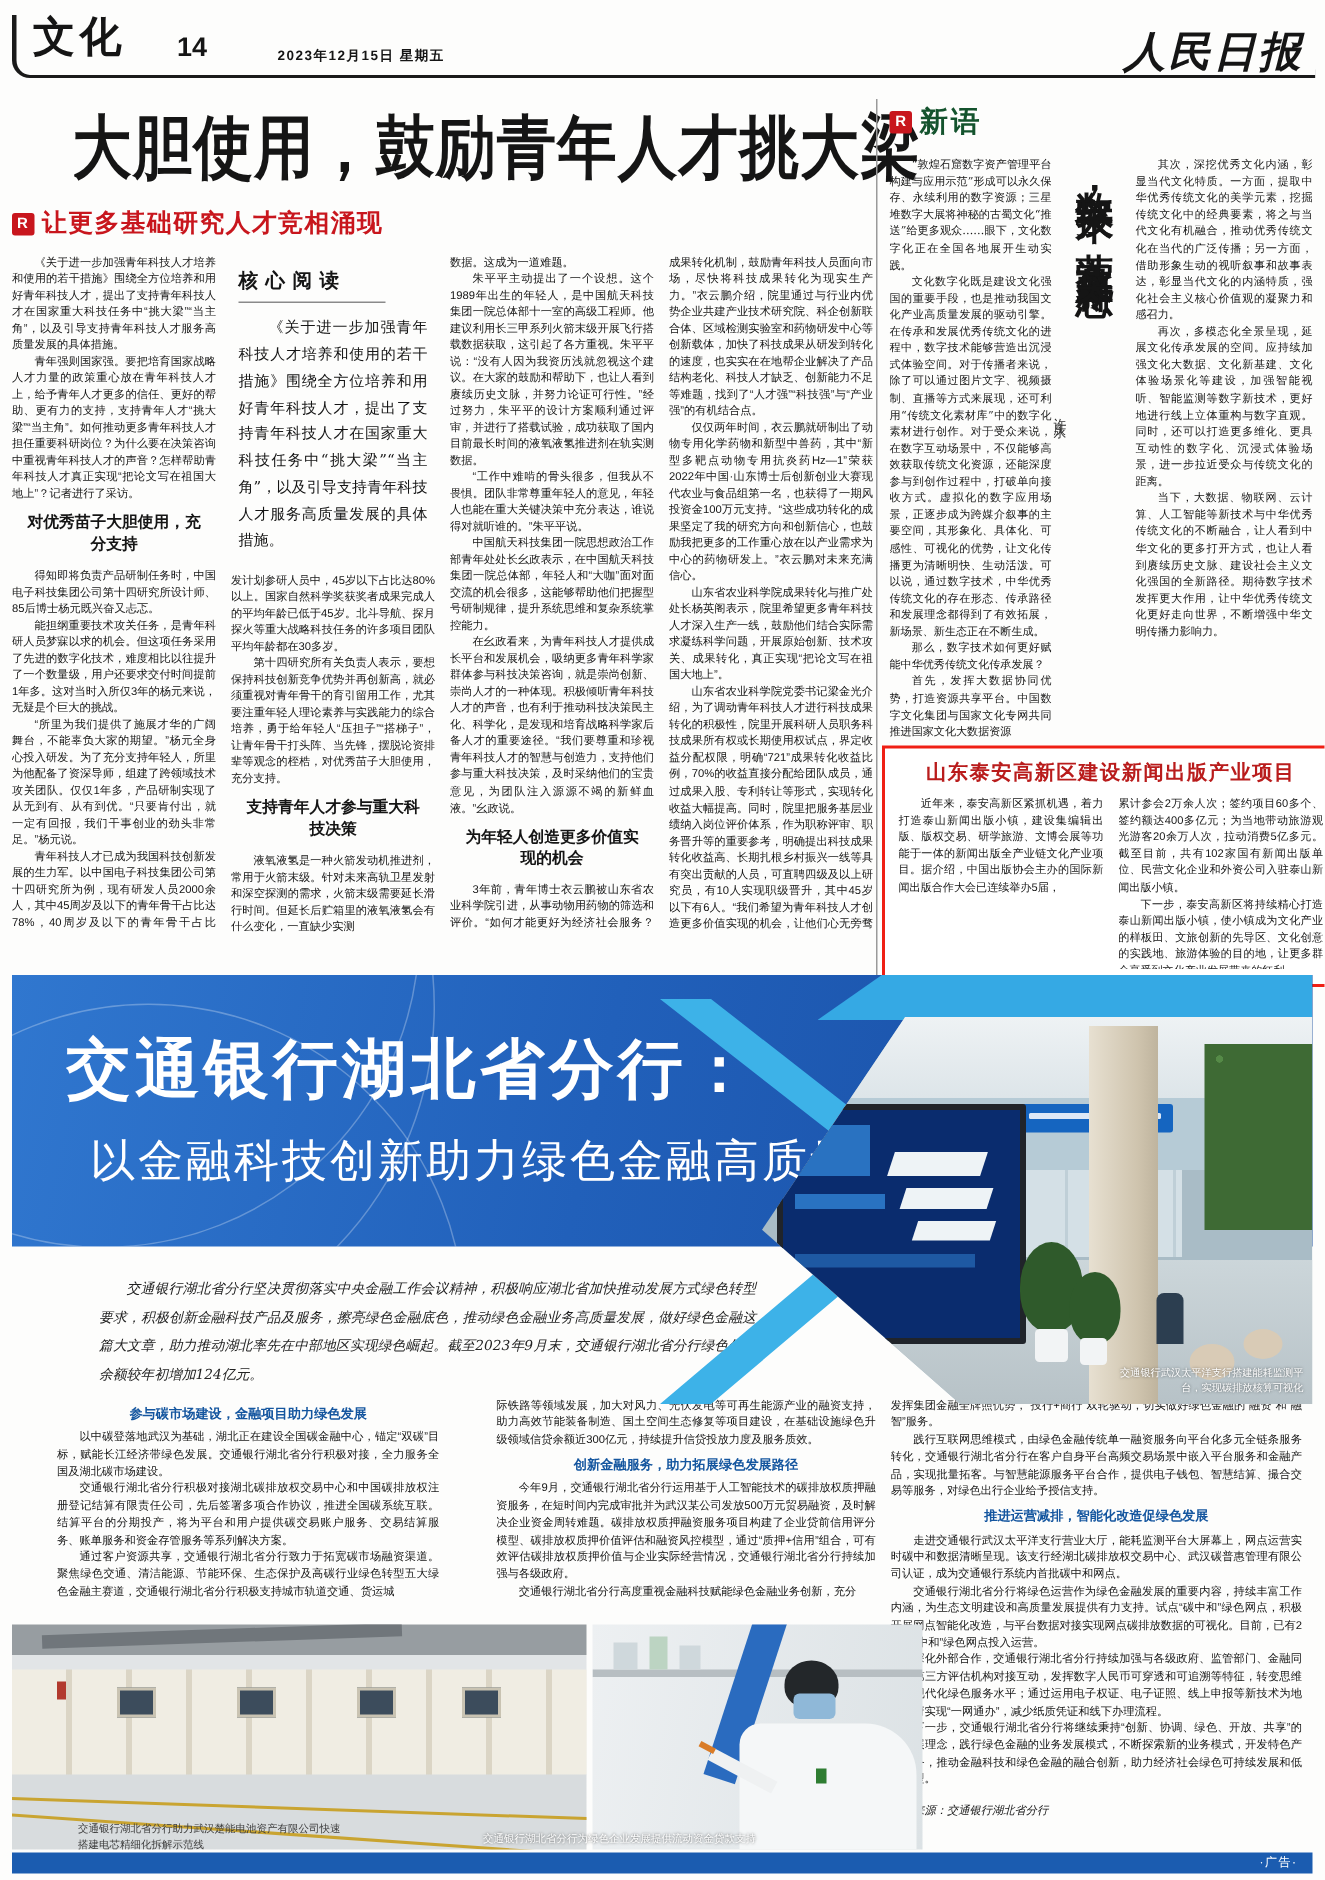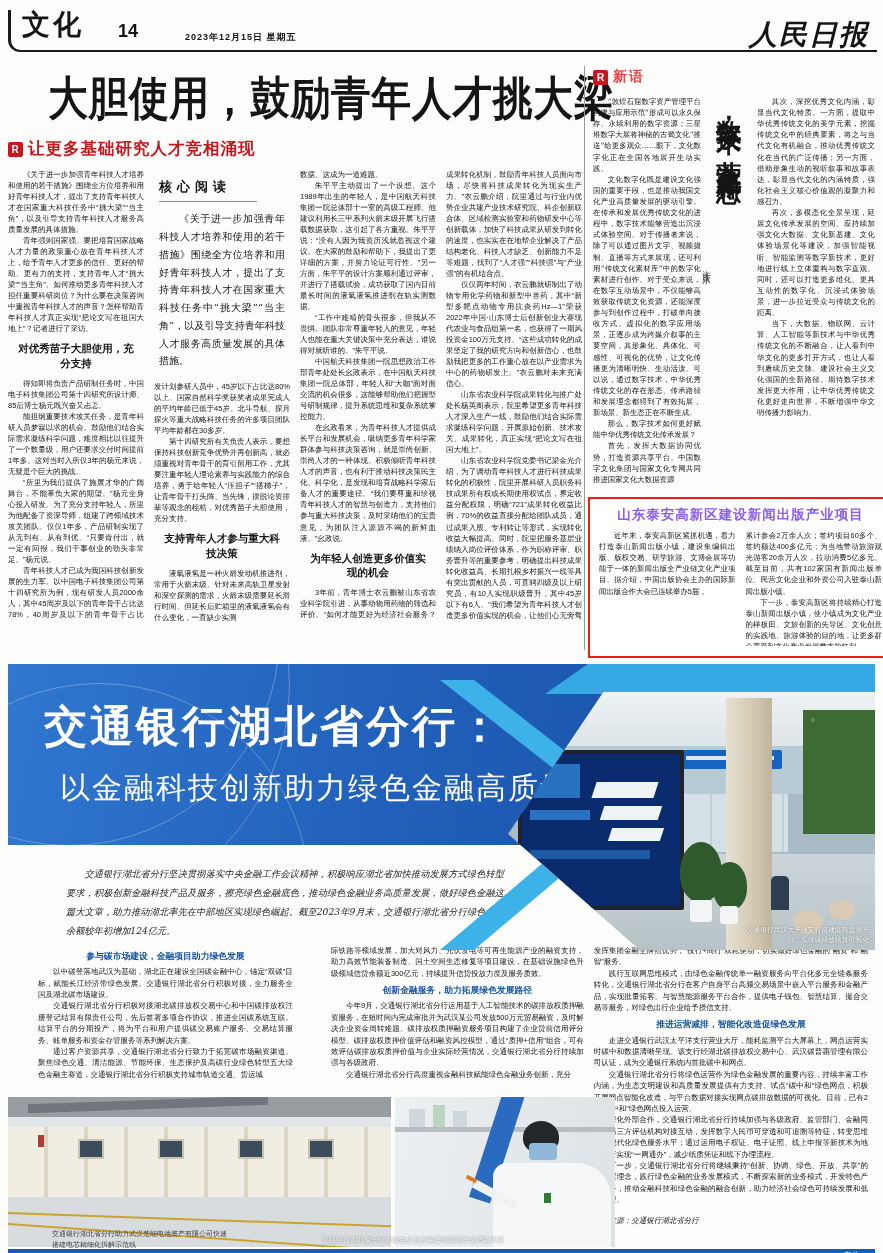--- a/index.html
+++ b/index.html
@@ -29,39 +29,39 @@
   .sh{text-align:center;font-weight:900;font-size:10.5px;line-height:1.4;margin:7px 6px;}
   .corebox{margin:2px 2px 9px;padding:2px 3px;}
   .corebox h3{font-size:13px;font-weight:900;letter-spacing:5px;margin:4px 0 5px;}
   .corebox .rule{border-top:1px solid #8a8a8a;width:78%;margin:0 0 8px;}
   .coretext{font-family:"DejaVu Serif",serif;font-size:10px;line-height:1.78;
        text-align:justify;text-indent:2em;margin:0;}
   .vdiv{position:absolute;left:584px;top:66px;width:1px;height:584px;background:#9a9a9a;}
   
   .xinyu{position:absolute;left:593px;top:66px;width:282px;}
   .xhead{display:flex;align-items:center;gap:5px;margin:2px 0 10px;}
-  .xlabel{font-size:14px;font-weight:900;color:#ef4444;letter-spacing:2px;}
+  .xlabel{font-size:19px;font-weight:900;color:#14532d;letter-spacing:2px;}
   .xbody{display:flex;gap:4px;height:400px;}
   .xcol{font-family:"DejaVu Serif",serif;font-size:7.4px;line-height:1.5;
        text-align:justify;overflow:hidden;}
   .xcol1{width:108px;}
   .xcol2{width:118px;}
   .xmid{width:48px;position:relative;flex:0 0 auto;}
   .vtitle{writing-mode:vertical-rl;text-orientation:upright;font-size:25px;font-weight:900;
        line-height:1.05;letter-spacing:3px;margin:4px auto 0;height:100%;font-family:"Liberation Sans",sans-serif;}
   .vauthor{position:absolute;left:-4px;top:42%;writing-mode:vertical-rl;text-orientation:upright;
        font-size:8.5px;color:#333;letter-spacing:2px;}
   
   .redbox{position:absolute;left:588px;top:497px;width:283px;height:149px;
        border:2px solid #ef1f14;padding:4px 9px;background:#fff;}
-  .rtitle{text-align:center;font-size:13.5px;font-weight:900;color:#8b5cf6;margin:3px 0 6px;letter-spacing:1px;}
+  .rtitle{text-align:center;font-size:13.5px;font-weight:900;color:#b91c1c;margin:3px 0 6px;letter-spacing:1px;}
   .rcols{display:flex;gap:10px;}
   .rcol{width:50%;font-size:7.4px;line-height:1.5;text-align:justify;height:116px;overflow:hidden;}
   
-  .ad{position:absolute;left:8px;top:664px;width:867px;height:508px;}
+  .ad{position:absolute;left:8px;top:650px;width:867px;height:508px;}
   .banner{position:absolute;left:0;top:0;width:867px;height:181px;overflow:hidden;
        background:linear-gradient(102deg,#3077cf 0%,#2160ba 45%,#174a9f 100%);}
   .arc{position:absolute;border:1px solid rgba(255,255,255,.28);border-radius:50%;}
   .arc.a1{left:-150px;top:-240px;width:420px;height:420px;}
   .arc.a2{left:-180px;top:-210px;width:460px;height:460px;}
   .arc.a3{left:-120px;bottom:-260px;width:420px;height:420px;}
   .bcorner{position:absolute;right:0;top:0;width:330px;height:30px;background:#35a9e4;
        clip-path:polygon(13% 0,100% 0,100% 100%,0 100%);}
   .chevron{position:absolute;left:432px;top:16px;width:200px;height:270px;background:#3db2e8;
        clip-path:polygon(0 0,17% 0,100% 48%,17% 100%,0 100%,83% 48%);z-index:2;}
@@ -162,40 +162,40 @@
   <div class="kicker">
     <span class="ricon">R</span>
     <span>让更多基础研究人才竞相涌现</span>
   </div>
   <div class="cols">
     <div class="ncol">
         <p class="p">《关于进一步加强青年科技人才培养和使用的若干措施》围绕全方位培养和用好青年科技人才，提出了支持青年科技人才在国家重大科技任务中“挑大梁”“当主角”，以及引导支持青年科技人才服务高质量发展的具体措施。</p>
         <p class="p">青年强则国家强。要把培育国家战略人才力量的政策重心放在青年科技人才上，给予青年人才更多的信任、更好的帮助、更有力的支持，支持青年人才“挑大梁”“当主角”。如何推动更多青年科技人才担任重要科研岗位？为什么要在决策咨询中重视青年科技人才的声音？怎样帮助青年科技人才真正实现“把论文写在祖国大地上”？记者进行了采访。</p>
         <h4 class="sh">对优秀苗子大胆使用，充分支持</h4>
         <p class="p">得知即将负责产品研制任务时，中国电子科技集团公司第十四研究所设计师、85后博士杨元既兴奋又忐忑。</p>
-        <p class="p">能担纲重要技术攻关任务，是青年科研人员梦寐以求的机会。鼓励他们结合实际需求凝练科学问题，难度相比以往提升了一个数量级，用户还要求交付时间提前1年多。这对当时入所仅3年的杨元来说，无疑是个巨大的挑战。</p>
+        <p class="p">能担纲重要技术攻关任务，是青年科研人员梦寐以求的机会。但这项任务采用了先进的数字化技术，难度相比以往提升了一个数量级，用户还要求交付时间提前1年多。这对当时入所仅3年的杨元来说，无疑是个巨大的挑战。</p>
         <p class="p">“所里为我们提供了施展才华的广阔舞台，不能辜负大家的期望。”杨元全身心投入研发。为了充分支持年轻人，所里为他配备了资深导师，组建了跨领域技术攻关团队。仅仅1年多，产品研制实现了从无到有、从有到优。“只要肯付出，就一定有回报，我们干事创业的劲头非常足。”杨元说。</p>
         <p class="p">青年科技人才已成为我国科技创新发展的生力军。以中国电子科技集团公司第十四研究所为例，现有研发人员2000余人，其中45周岁及以下的青年骨干占比达78%，40周岁及以下的青年骨干占比62%。据了解，国家重点研</p>
       </div>
     <div class="ncol">
       <div class="corebox">
         <h3>核心阅读</h3>
         <div class="rule"></div>
         <p class="coretext">《关于进一步加强青年科技人才培养和使用的若干措施》围绕全方位培养和用好青年科技人才，提出了支持青年科技人才在国家重大科技任务中“挑大梁”“当主角”，以及引导支持青年科技人才服务高质量发展的具体措施。</p>
       </div>
       <div>
           <p class="p noind">发计划参研人员中，45岁以下占比达80%以上。国家自然科学奖获奖者成果完成人的平均年龄已低于45岁。北斗导航、探月探火等重大战略科技任务的许多项目团队平均年龄都在30多岁。</p>
           <p class="p">第十四研究所有关负责人表示，要想保持科技创新竞争优势并再创新高，就必须重视对青年骨干的育引留用工作，尤其要注重年轻人理论素养与实践能力的综合培养，勇于给年轻人“压担子”“搭梯子”，让青年骨干打头阵、当先锋，摆脱论资排辈等观念的桎梏，对优秀苗子大胆使用，充分支持。</p>
           <h4 class="sh">支持青年人才参与重大科技决策</h4>
           <p class="p">液氧液氢是一种火箭发动机推进剂，常用于火箭末级。针对未来高轨卫星发射和深空探测的需求，火箭末级需要延长滑行时间。但延长后贮箱里的液氧液氢会有什么变化，一直缺少实测</p>
         </div>
     </div>
     <div class="ncol">
         <p class="p noind">数据。这成为一道难题。</p>
-        <p class="p">朱平平主动提出了一个设想。这个1989年出生的年轻人，是中国航天科技集团一院总体部十一室的高级工程师。他建议利用长三甲系列火箭末级开展飞行搭载数据获取，这引起了各方重视。朱平平说：“没有人因为我资历浅就忽视这个建议。在大家的鼓励和帮助下，我提出了更详细的方案，并努力论证可行性。”另一方面，朱平平的设计方案顺利通过评审，并进行了搭载试验，成功获取了国内目前最长时间的液氧液氢推进剂在轨实测数据。</p>
+        <p class="p">朱平平主动提出了一个设想。这个1989年出生的年轻人，是中国航天科技集团一院总体部十一室的高级工程师。他建议利用长三甲系列火箭末级开展飞行搭载数据获取，这引起了各方重视。朱平平说：“没有人因为我资历浅就忽视这个建议。在大家的鼓励和帮助下，也让人看到赓续历史文脉，并努力论证可行性。”经过努力，朱平平的设计方案顺利通过评审，并进行了搭载试验，成功获取了国内目前最长时间的液氧液氢推进剂在轨实测数据。</p>
         <p class="p">“工作中难啃的骨头很多，但我从不畏惧。团队非常尊重年轻人的意见，年轻人也能在重大关键决策中充分表达，谁说得对就听谁的。”朱平平说。</p>
         <p class="p">中国航天科技集团一院思想政治工作部青年处处长幺政表示，在中国航天科技集团一院总体部，年轻人和“大咖”面对面交流的机会很多，这能够帮助他们把握型号研制规律，提升系统思维和复杂系统掌控能力。</p>
         <p class="p">在幺政看来，为青年科技人才提供成长平台和发展机会，吸纳更多青年科学家群体参与科技决策咨询，就是崇尚创新、崇尚人才的一种体现。积极倾听青年科技人才的声音，也有利于推动科技决策民主化、科学化，是发现和培育战略科学家后备人才的重要途径。“我们要尊重和珍视青年科技人才的智慧与创造力，支持他们参与重大科技决策，及时采纳他们的宝贵意见，为团队注入源源不竭的新鲜血液。”幺政说。</p>
         <h4 class="sh">为年轻人创造更多价值实现的机会</h4>
         <p class="p">3年前，青年博士衣云鹏被山东省农业科学院引进，从事动物用药物的筛选和评价。“如何才能更好为经济社会服务？怎样帮助企业解决实际问题？”山东省农业科学院出台的政策，让衣云鹏找到了方向，坚定了信心。</p>
       </div>
     <div class="ncol">
         <p class="p noind">成果转化机制，鼓励青年科技人员面向市场，尽快将科技成果转化为现实生产力。”衣云鹏介绍，院里通过与行业内优势企业共建产业技术研究院、科企创新联合体、区域检测实验室和药物研发中心等创新载体，加快了科技成果从研发到转化的速度，也实实在在地帮企业解决了产品结构老化、科技人才缺乏、创新能力不足等难题，找到了“人才强”“科技强”与“产业强”的有机结合点。</p>
         <p class="p">仅仅两年时间，衣云鹏就研制出了动物专用化学药物和新型中兽药，其中“新型多靶点动物专用抗炎药Hz—1”荣获2022年中国·山东博士后创新创业大赛现代农业与食品组第一名，也获得了一期风投资金100万元支持。“这些成功转化的成果坚定了我的研究方向和创新信心，也鼓励我把更多的工作重心放在以产业需求为中心的药物研发上。”衣云鹏对未来充满信心。</p>
         <p class="p">山东省农业科学院成果转化与推广处处长杨英阁表示，院里希望更多青年科技人才深入生产一线，鼓励他们结合实际需求凝练科学问题，开展原始创新、技术攻关、成果转化，真正实现“把论文写在祖国大地上”。</p>

